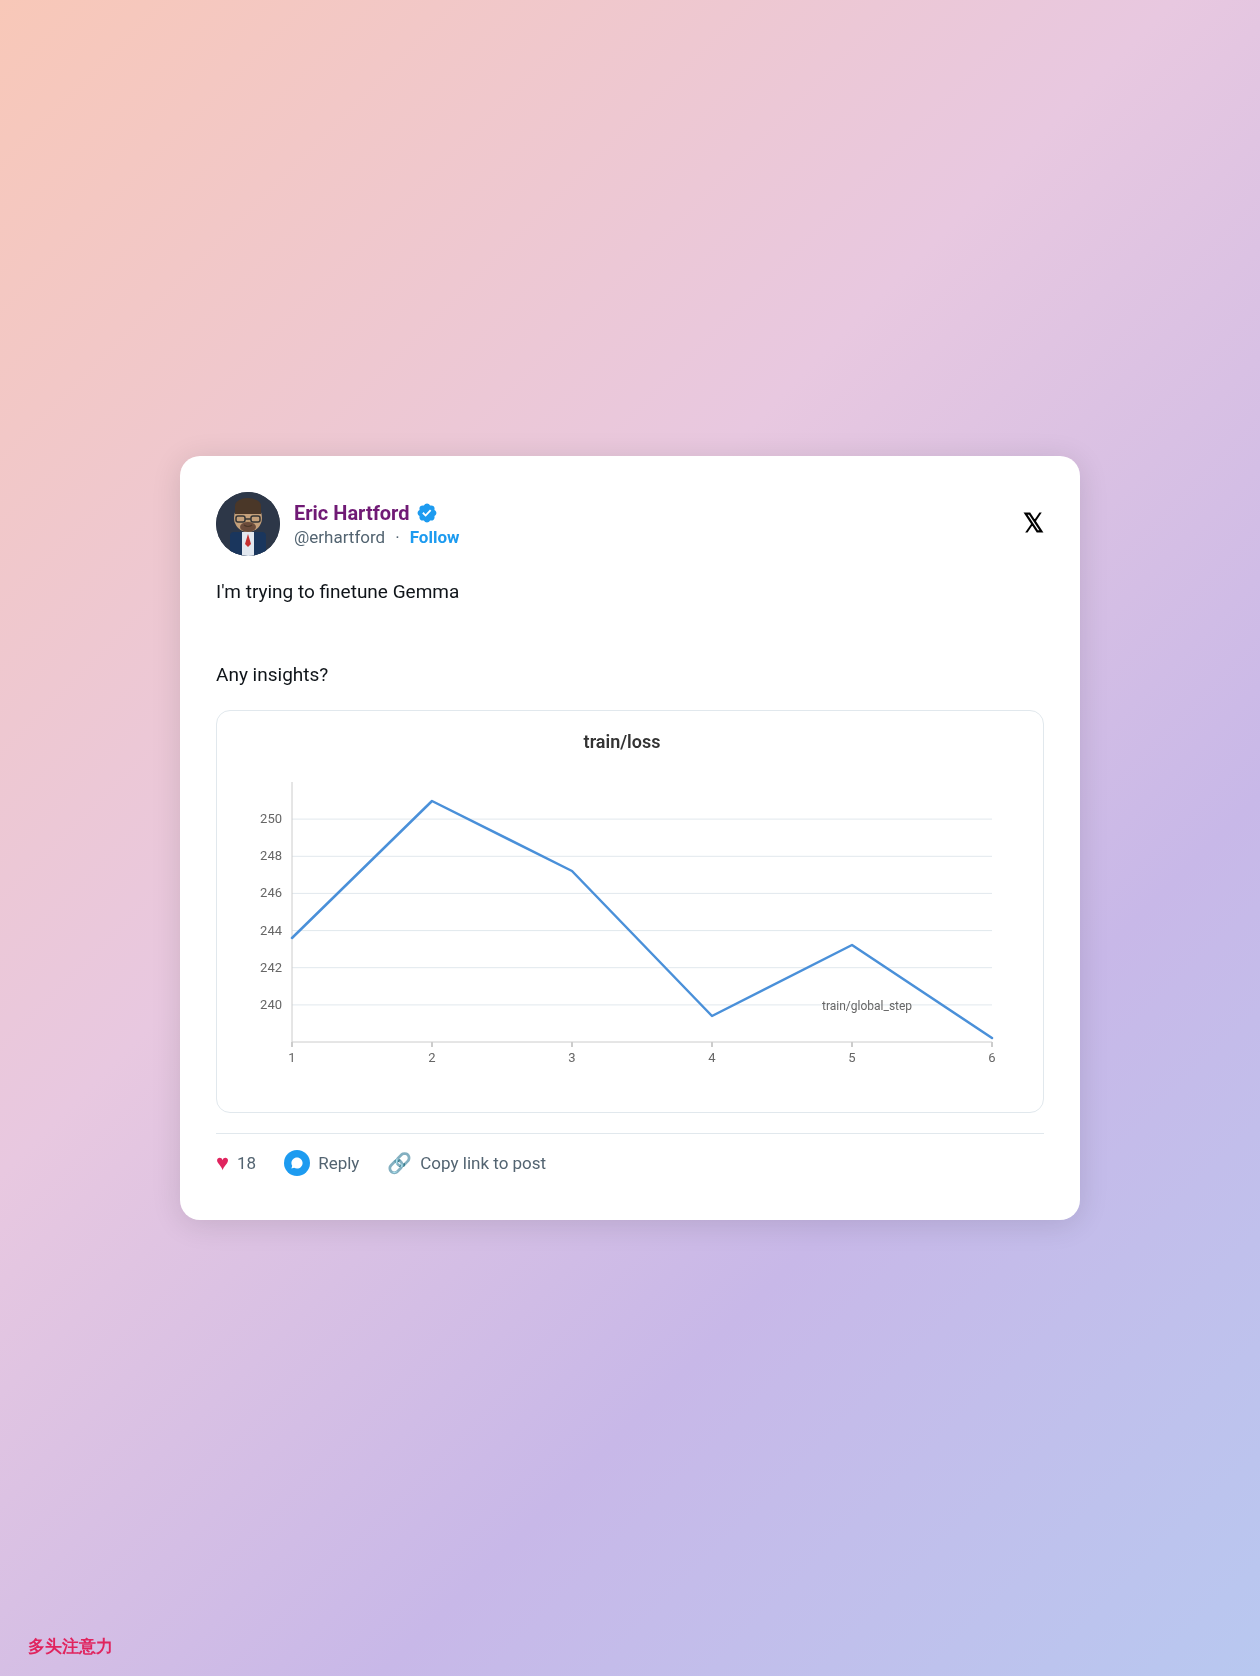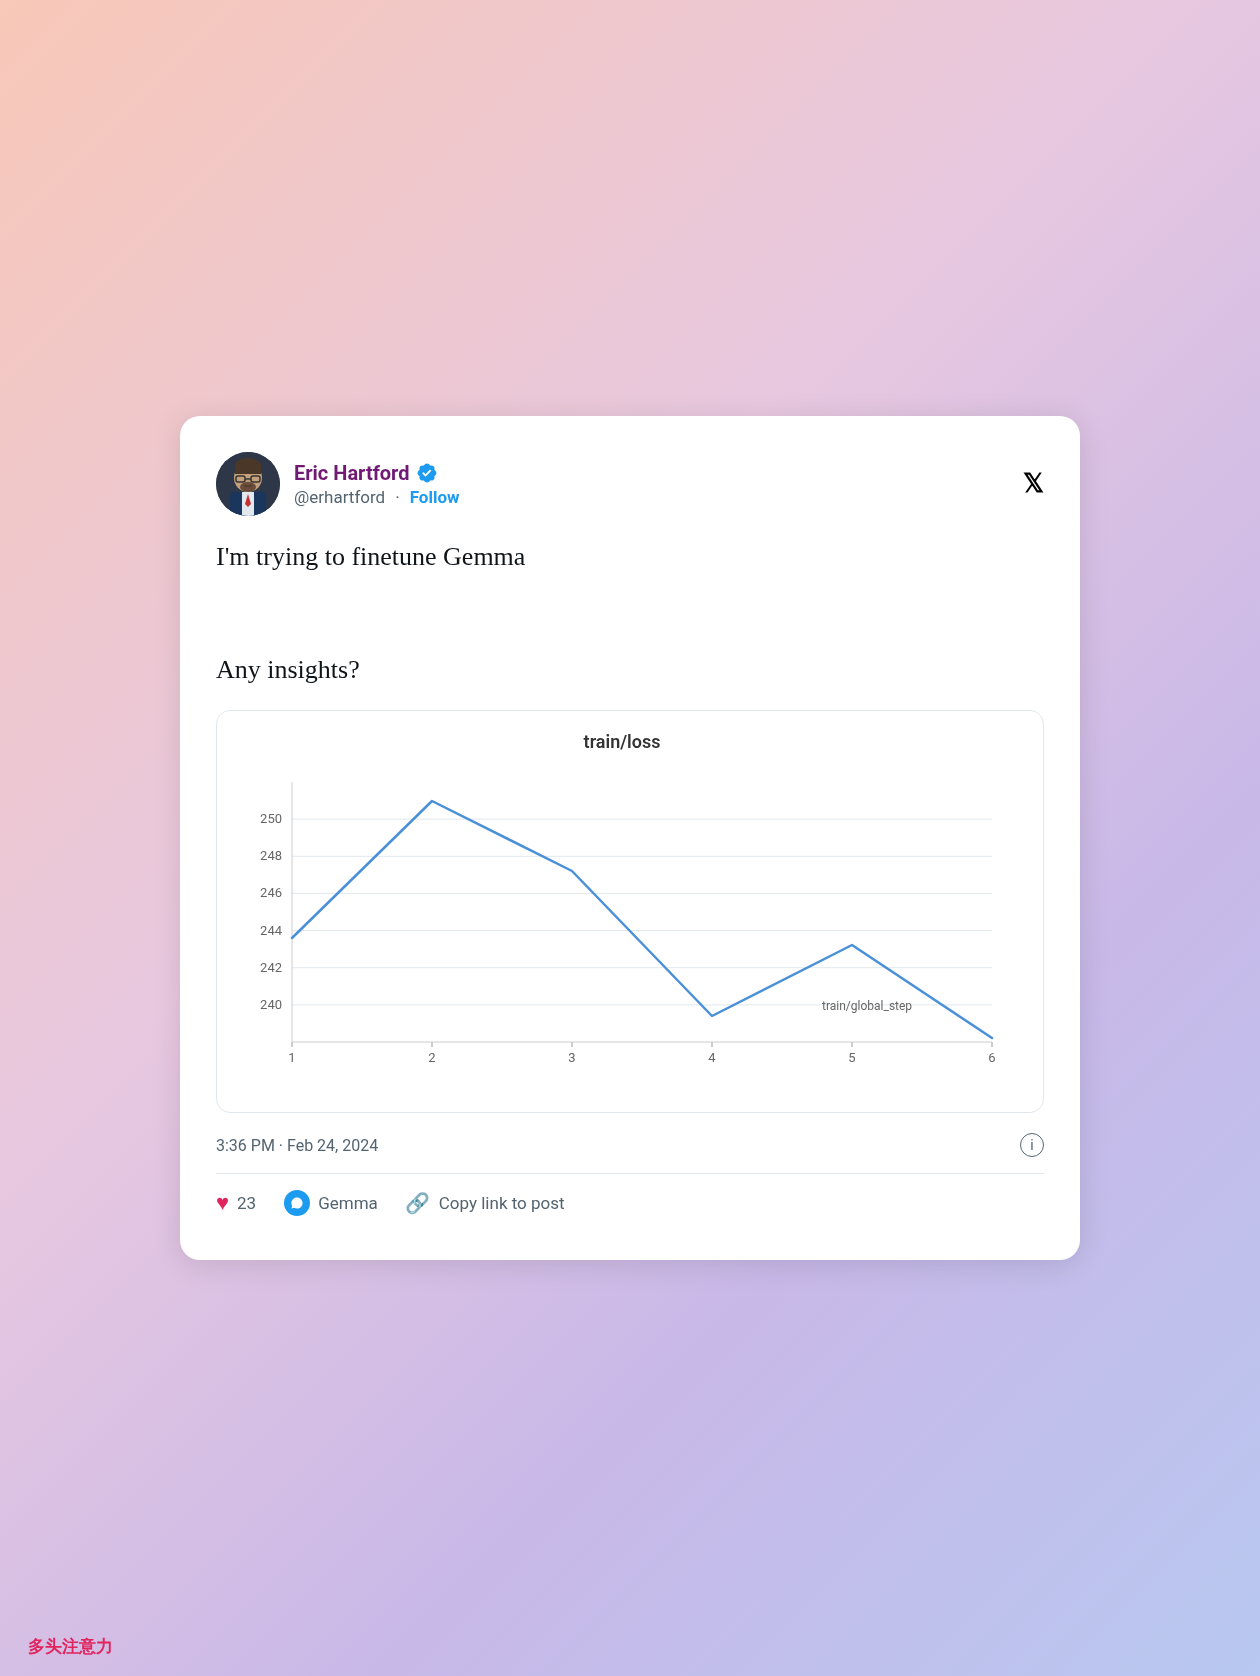--- a/index.html
+++ b/index.html
@@ -99,25 +99,24 @@
 
     .x-logo {
       font-size: 26px;
       font-weight: 900;
       color: #000000;
       cursor: pointer;
       font-family: 'Arial Black', Arial, sans-serif;
     }
 
     .tweet-text {
-      font-size: 26px;
+      font-size: 19px;
       line-height: 1.45;
       color: #0f1419;
       margin-bottom: 22px;
-      font-family: Liberation Serif, serif;
     }
 
     .chart-container {
       border: 1.5px solid #e1e8ed;
       border-radius: 14px;
       padding: 20px 26px 10px 10px;
       margin-bottom: 20px;
       background: #fff;
     }
 
@@ -327,41 +326,35 @@
 
         <line x1="60" y1="20" x2="60" y2="280" stroke="#ccc" stroke-width="1"></line>
 
         <polyline points="60,176 200,39 340,109 480,254 620,183 760,276" fill="none" stroke="#4a90d9" stroke-width="2.5" stroke-linejoin="round" stroke-linecap="round"></polyline>
 
         <text x="590" y="248" font-size="12" fill="#666">train/global_step</text>
       </svg>
     </div>
   </div>
 
-  <div class="tweet-timestamp">
-    <span>3:36 PM · Feb 24, 2024</span>
-    <div class="info-icon">
-      <span>i</span>
-    </div>
-  </div>
 
   <div class="divider"></div>
 
   <div class="tweet-actions">
     <div class="action-item">
       <span class="like-heart">♥</span>
-      <span class="like-count">23</span>
+      <span class="like-count">18</span>
     </div>
     <div class="action-item">
       <div class="reply-bubble">
         <svg viewBox="0 0 20 20" fill="white">
           <path d="M2 10c0-4.4 3.6-8 8-8s8 3.6 8 8-3.6 8-8 8c-1.5 0-2.9-.4-4.1-1.1L2 18l1.1-3.9C2.4 12.9 2 11.5 2 10z"></path>
         </svg>
       </div>
-      <span>Gemma</span>
+      <span>Reply</span>
     </div>
     <div class="action-item">
       <span class="copy-link-icon">🔗</span>
       <span>Copy link to post</span>
     </div>
   </div>
 
 </div>
 
 <div class="watermark">多头注意力</div>

